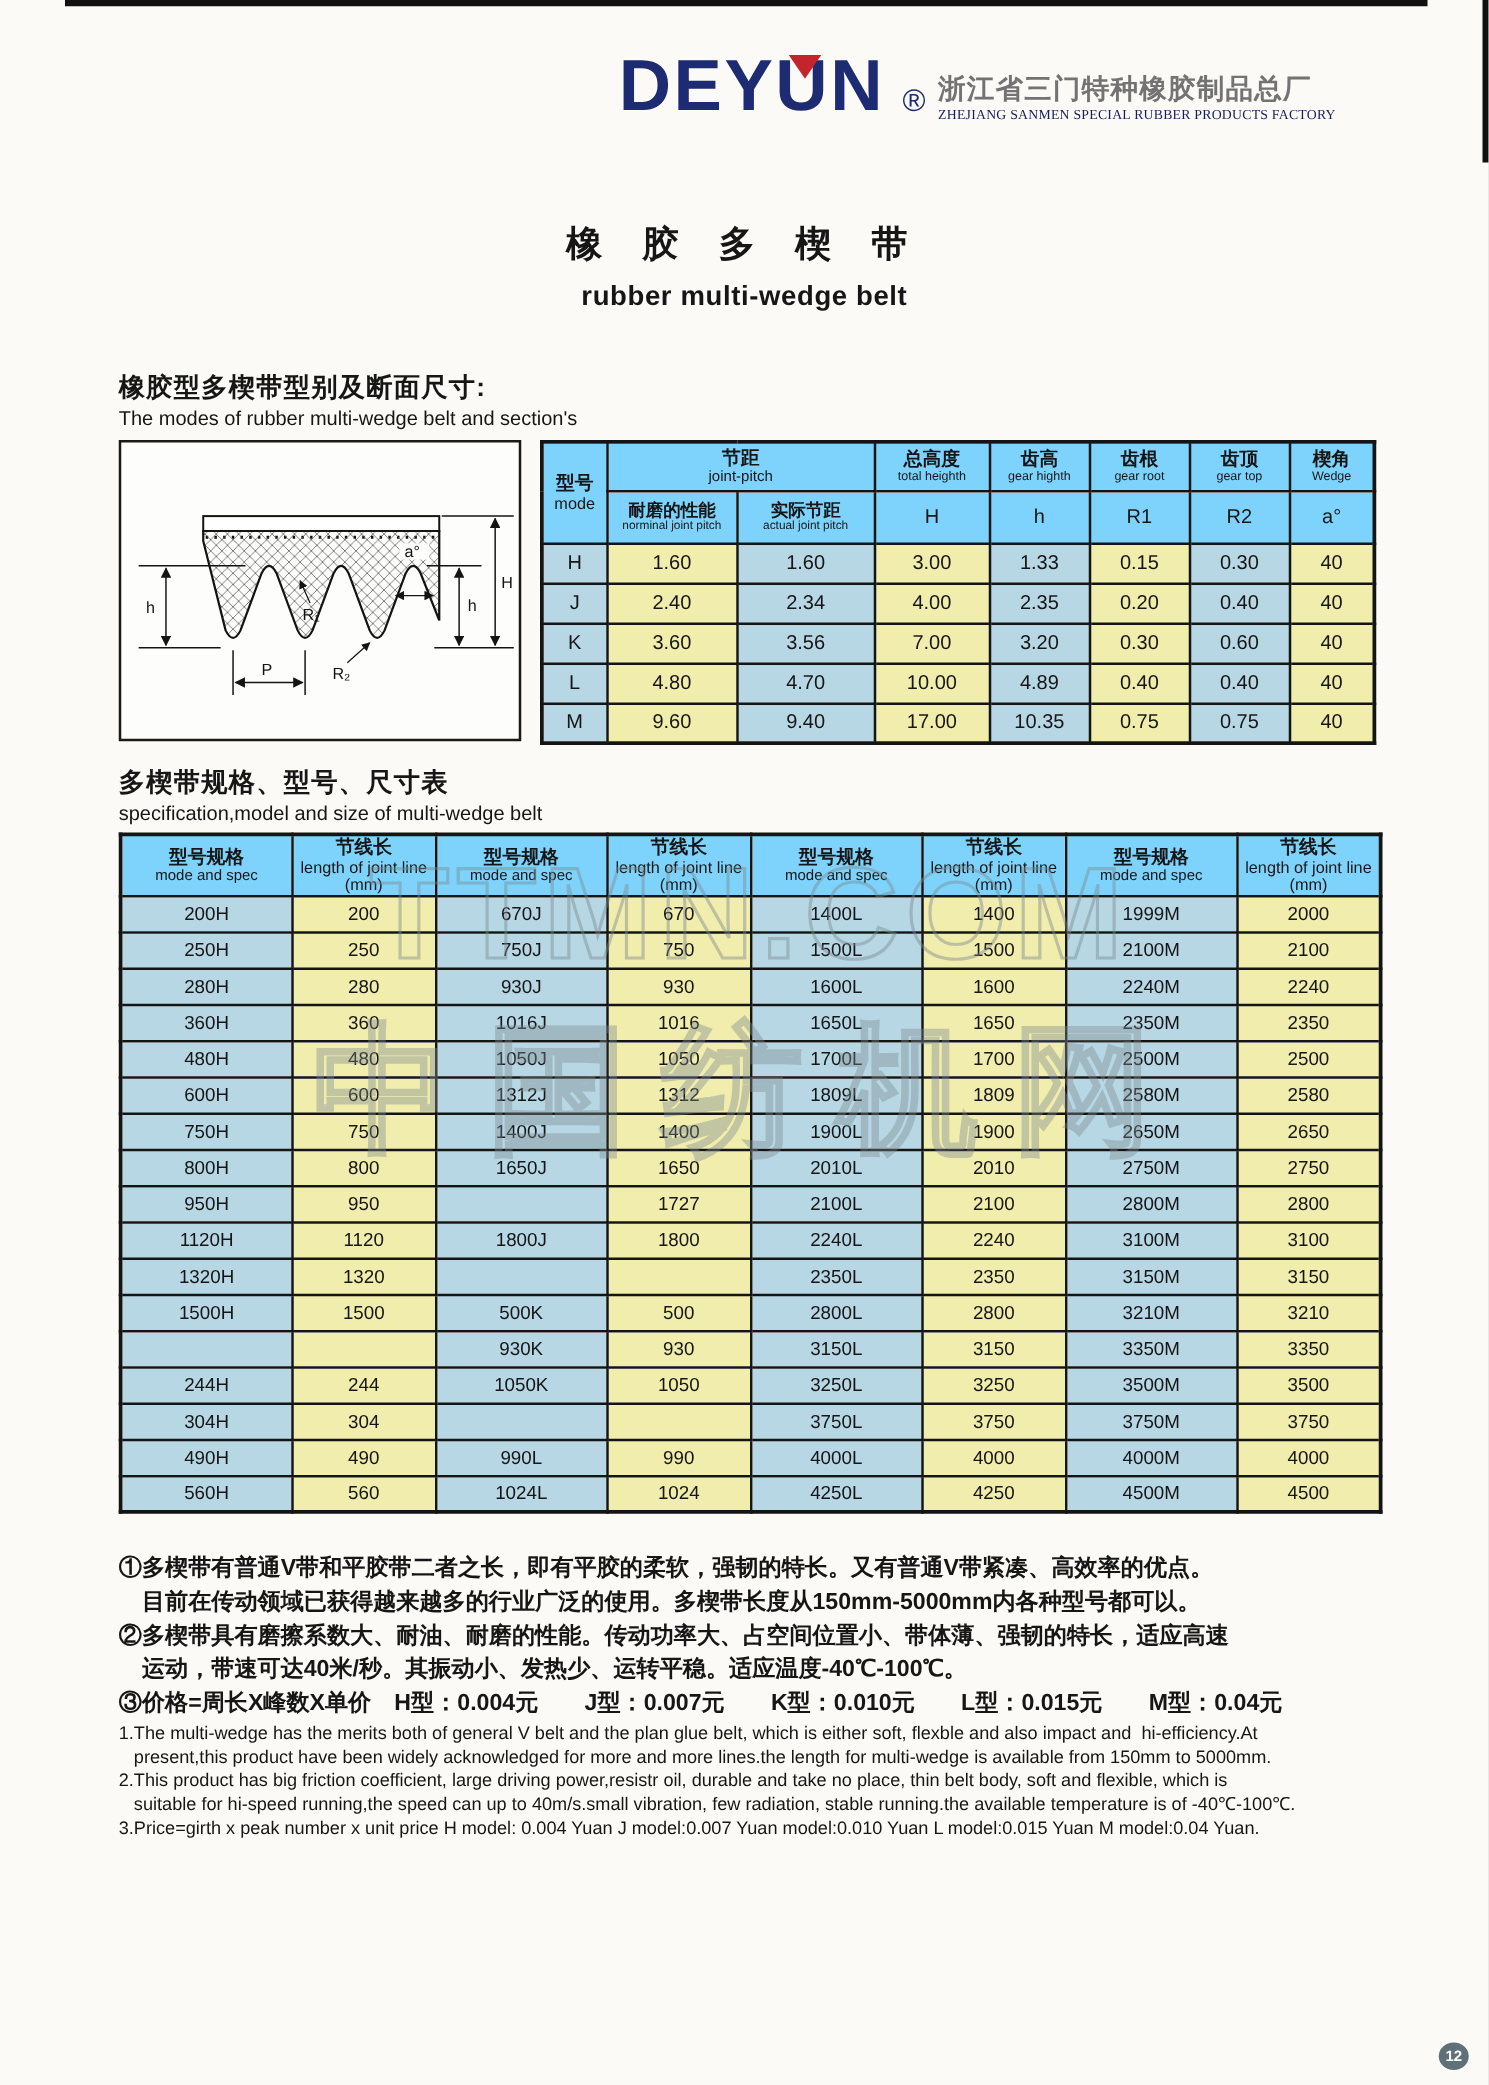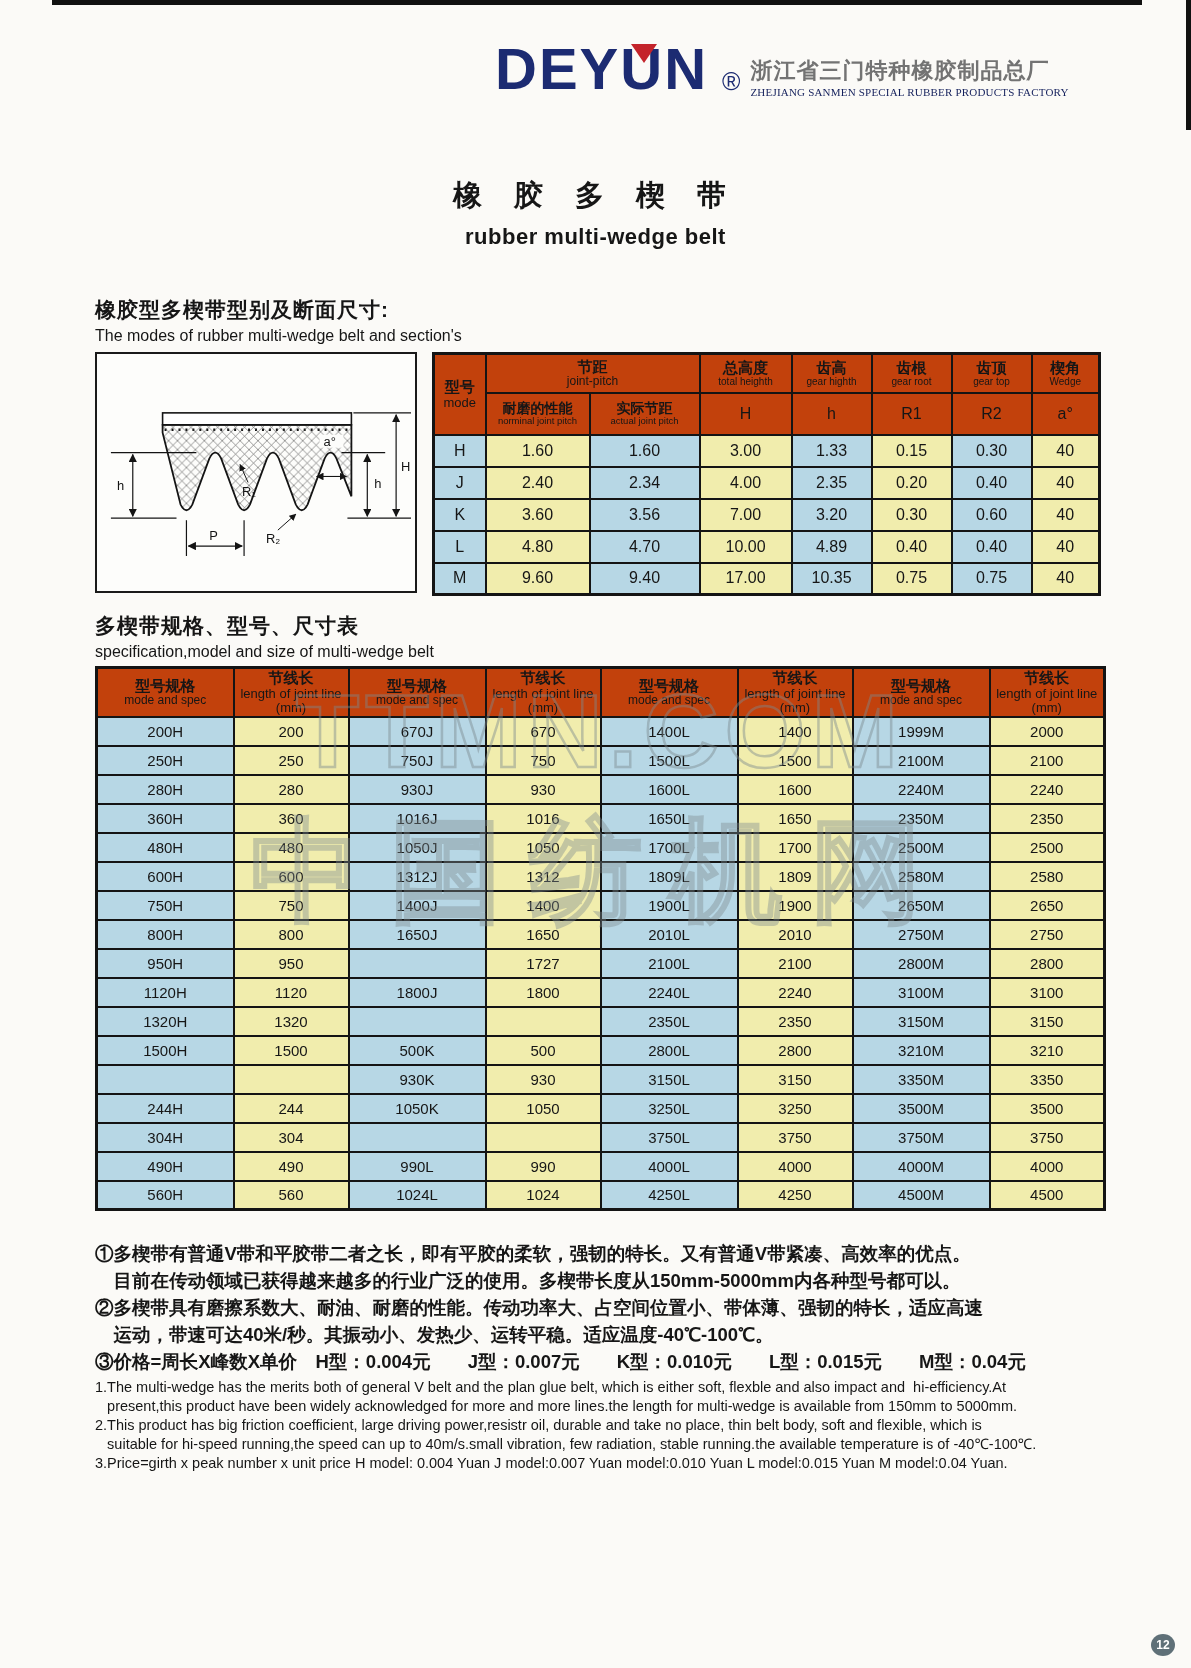--- a/index.html
+++ b/index.html
@@ -38,21 +38,21 @@
 
   
   .diagram-box { position:absolute; left:95px; top:352px; width:322px; height:241px;
     border:2px solid #1a1a1a; background:#fdfdfb; }
   .diagram-box svg { width:100%; height:100%; }
 
   
   table { border-collapse:collapse; table-layout:fixed; }
   td, th { border:2px solid #141414; text-align:center; vertical-align:middle;
     overflow:hidden; padding:0 2px; }
-  .khaki { background:#c2410c; }
+  .khaki { background:#7dd3fc; }
   .c-blue { background:#b7d7e5; }
   .c-yellow { background:#f1edad; }
   .h-cn { display:block; font-size:15px; font-weight:bold; line-height:1.15; }
   .h-en { display:block; font-size:10px; font-weight:normal; line-height:1.1; }
   .h-sym { font-size:16px; font-weight:normal; }
 
   .modes-table { position:absolute; left:432px; top:352px; width:666px; height:241px;
     border:3px solid #141414; }
   .modes-table td { height:32px; font-size:16px; }
   .modes-table thead tr:first-child th { height:39px; }

